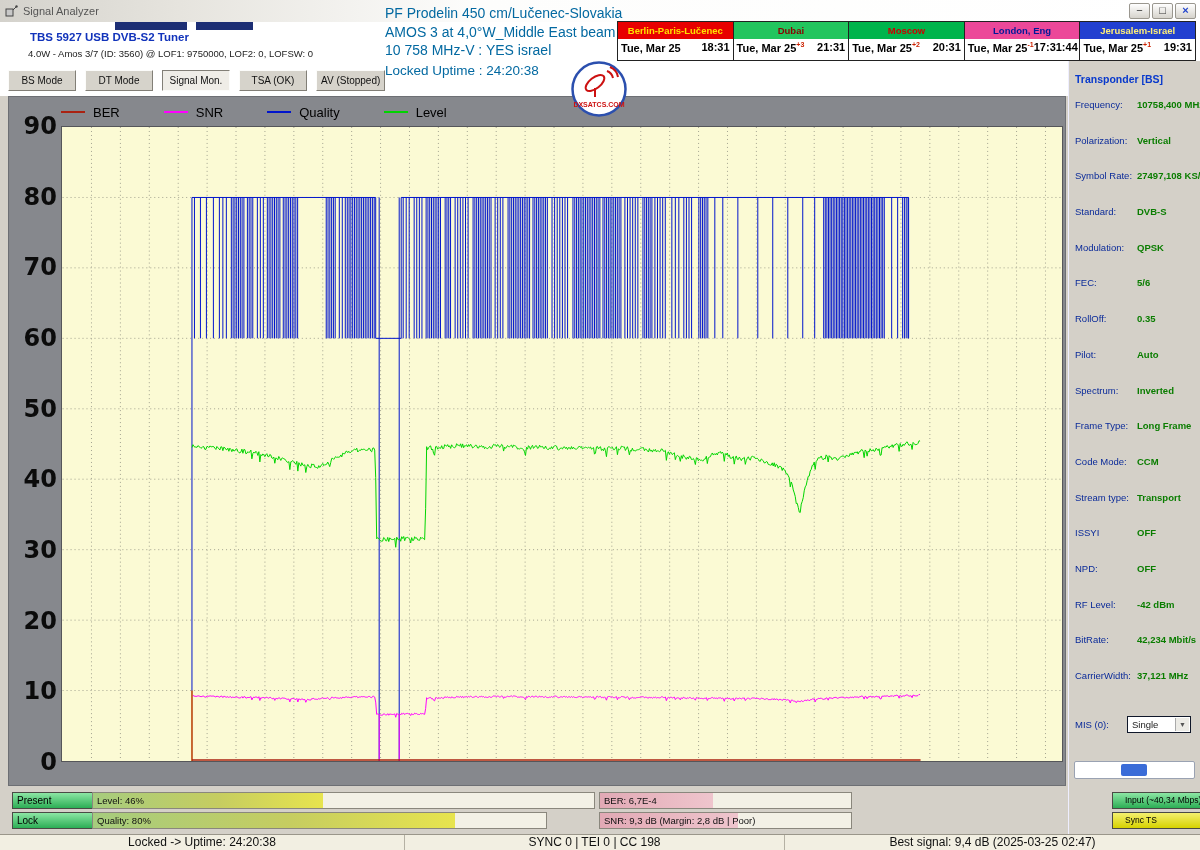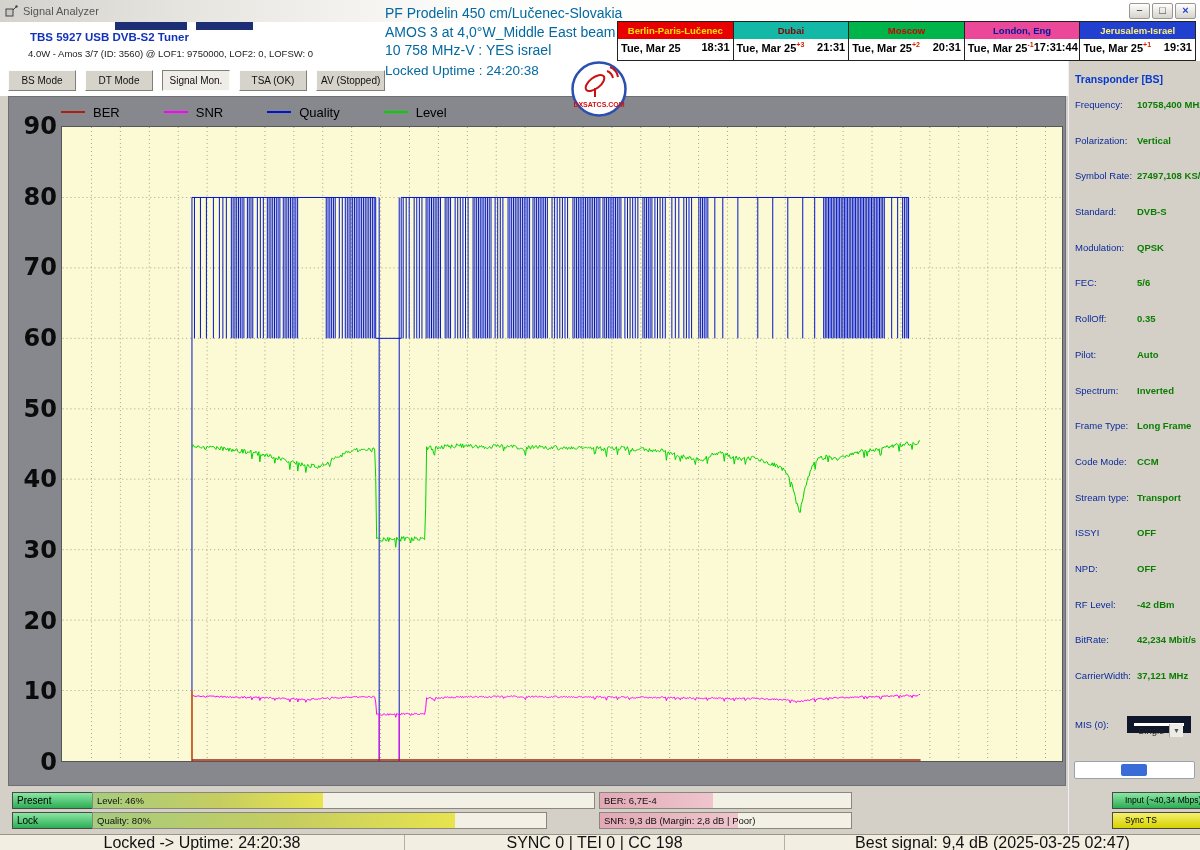--- a/index.html
+++ b/index.html
@@ -35,35 +35,35 @@
 .ylabel{position:absolute;left:2px;width:46px;text-align:right;font-size:24px;line-height:26px;font-weight:bold;color:#0b0b0b;font-family:"DejaVu Sans",sans-serif;}
 #plot-svg{position:absolute;left:52px;top:29px;background:#fbfad4;border:1px solid #55565a;}
 .tp-panel{position:absolute;left:1068px;top:61px;width:132px;height:773px;background:#d4d0c8;border-left:1px solid #eef;}
 .tp-title{position:absolute;left:6px;top:12px;font-size:10.5px;font-weight:bold;color:#0839cc;}
 .tp-rows{position:absolute;left:6px;top:38px;width:126px;}
 .tp-row{height:13px;margin-bottom:22.7px;display:flex;white-space:nowrap;font-size:9.5px;}
 .tp-label{color:#0a2a99;width:62px;flex:none;}
 .tp-value{color:#0a7d00;font-weight:bold;}
 .mis-row{position:absolute;left:6px;top:655px;width:122px;display:flex;align-items:center;font-size:9.5px;}
 .mis-label{color:#0a2a99;width:52px;}
-.mis-select{position:relative;width:64px;height:17px;background:#fff;border:7px solid #0f172a;font-size:9.5px;line-height:15px;padding-left:4px;color:#222;}
+.mis-select{position:relative;width:64px;height:17px;background:#fff;border:1px solid #0f172a;font-size:9.5px;line-height:15px;padding-left:4px;color:#222;}
 .mis-arrow{position:absolute;right:1px;top:1px;width:14px;height:13px;background:#ecebe6;border-left:1px solid #aaa;font-size:7px;line-height:13px;text-align:center;color:#555;}
 .tp-scroll{position:absolute;left:5px;top:700px;width:121px;height:18px;background:#fff;border:1px solid #9aa2b2;border-radius:2px;}
 .tp-thumb{position:absolute;left:46px;top:2px;width:26px;height:12px;background:#3a6cd8;border-radius:2px;}
 .sbox{position:absolute;height:17px;border:1px solid #4a4a45;font-size:10px;line-height:15px;padding-left:4px;color:#000;overflow:hidden;white-space:nowrap;margin-left:8px;}
 .sbox.green{background:linear-gradient(#8ce6a4,#2cae55);}
 .sbox.yellow{background:linear-gradient(#f4f06e,#d6d200);}
 .sbox.small{font-size:8.5px;padding-left:12px;}
 .sbar{position:absolute;height:17px;background:#f3f1e6;border:1px solid #8a877d;overflow:hidden;}
 .fill{position:absolute;left:0;top:0;bottom:0;}
 .fill.greenish{background:linear-gradient(to right,#a6cc7e 0%,#c6cd60 55%,#e7e44e 100%);}
 .fill.pinkish{background:linear-gradient(to right,#e2a9b5,#efc5cd);}
 .bar-text{position:absolute;left:4px;top:0;font-size:9.5px;line-height:16px;color:#111;white-space:nowrap;}
 .statusbar{position:absolute;left:0;top:834px;width:1200px;height:16px;background:#f2efe2;border-top:1px solid #9a968a;display:flex;z-index:10;}
-.sb-cell{border-right:1px solid #b5b1a4;font-size:16px;line-height:15px;text-align:center;color:#111;}
+.sb-cell{border-right:1px solid #b5b1a4;font-size:12px;line-height:15px;text-align:center;color:#111;}
 </style>
 </head>
 <body>
 
 <div id="root">
 
   <div class="titlebar">
     <svg class="app-icon" width="13" height="13" viewBox="0 0 13 13">
         <rect x="1" y="4" width="7" height="7" fill="#c8c8c8" stroke="#444" stroke-width="1"></rect>
         <line x1="8" y1="5" x2="12" y2="1" stroke="#444" stroke-width="1"></line>
@@ -105,21 +105,21 @@
 
   <div class="clocks">
       <div class="clock-col">
         <div class="clock-head" style="background: rgb(232, 0, 0); color: rgb(255, 224, 0);">Berlin-Paris-Lučenec</div>
         <div class="clock-body">
           <span><span>Tue, Mar 25</span><sup class="clock-off"></sup></span>
           <span>18:31</span>
         </div>
       </div>
       <div class="clock-col">
-        <div class="clock-head" style="background: #14b8a6; color: rgb(139, 0, 0);">Dubai</div>
+        <div class="clock-head" style="background: #22c55e; color: rgb(139, 0, 0);">Dubai</div>
         <div class="clock-body">
           <span><span>Tue, Mar 25</span><sup class="clock-off">+3</sup></span>
           <span>21:31</span>
         </div>
       </div>
       <div class="clock-col">
         <div class="clock-head" style="background: rgb(0, 180, 76); color: rgb(204, 0, 0);">Moscow</div>
         <div class="clock-body">
           <span><span>Tue, Mar 25</span><sup class="clock-off">+2</sup></span>
           <span>20:31</span>

